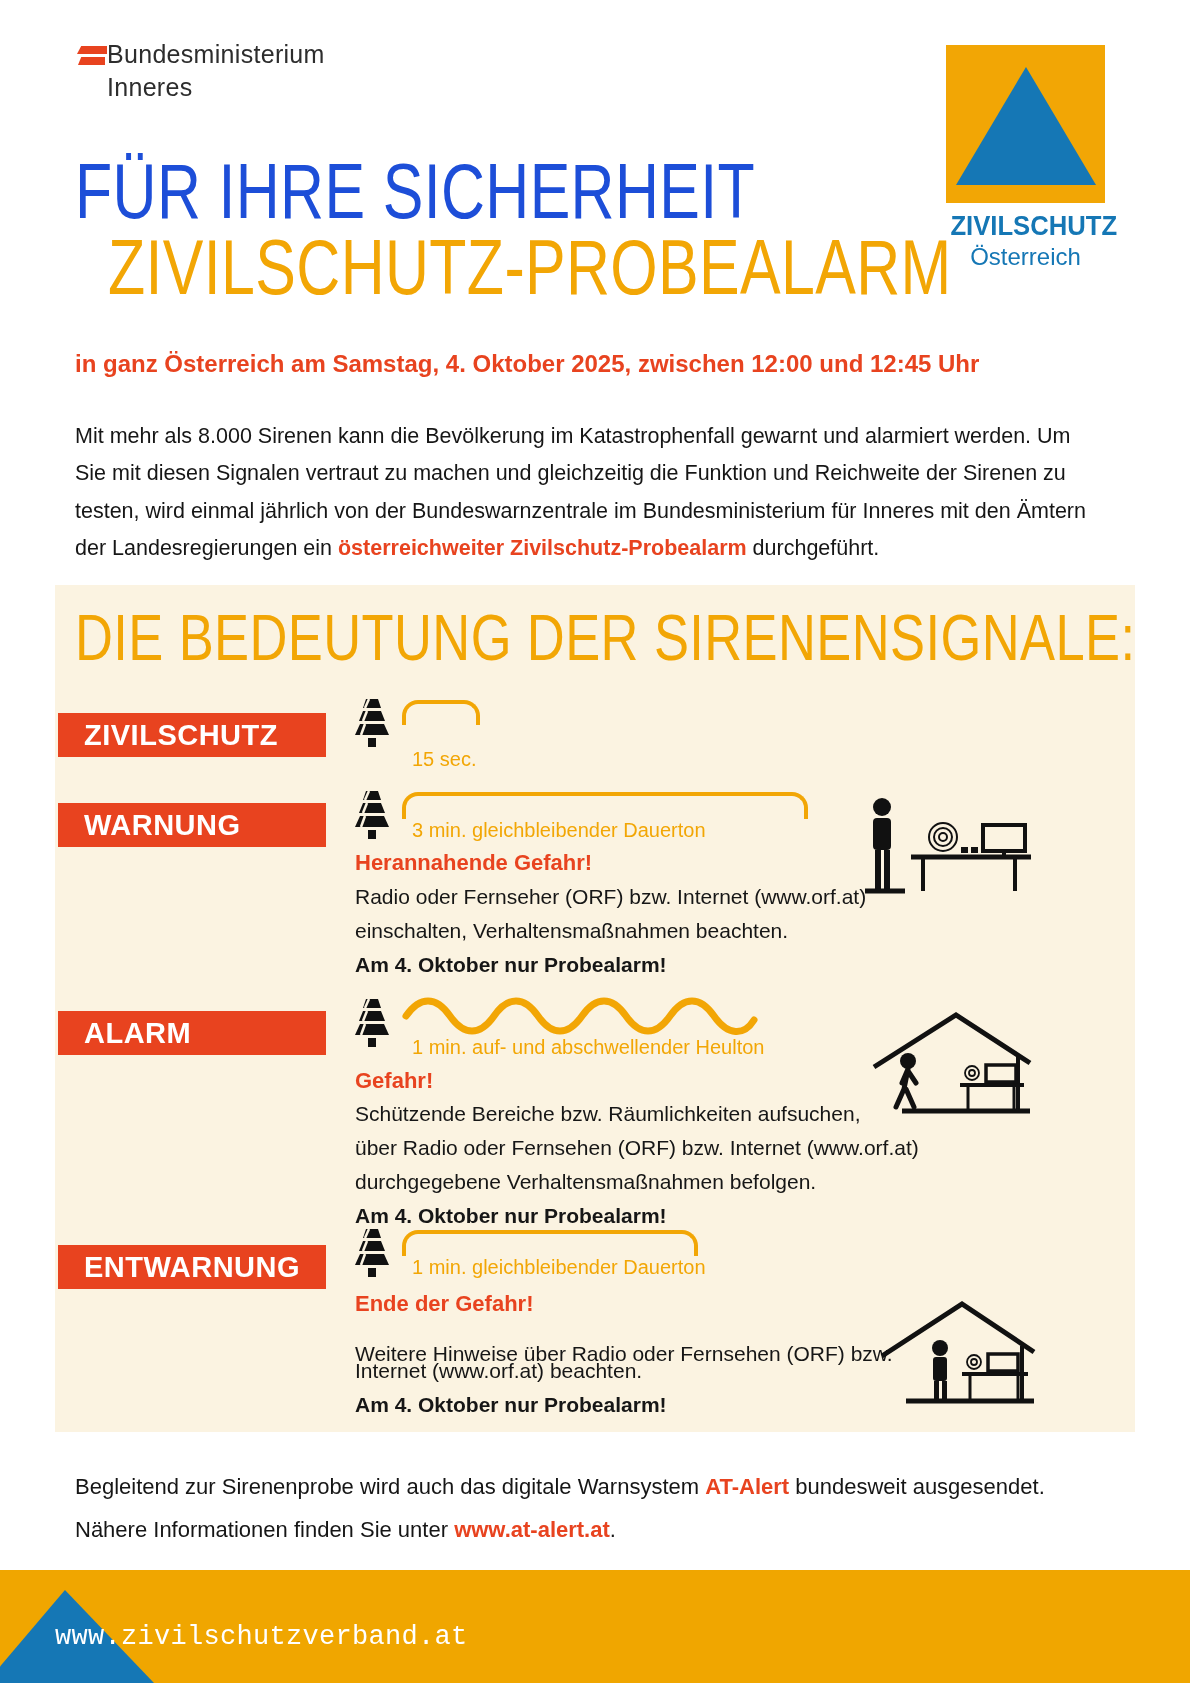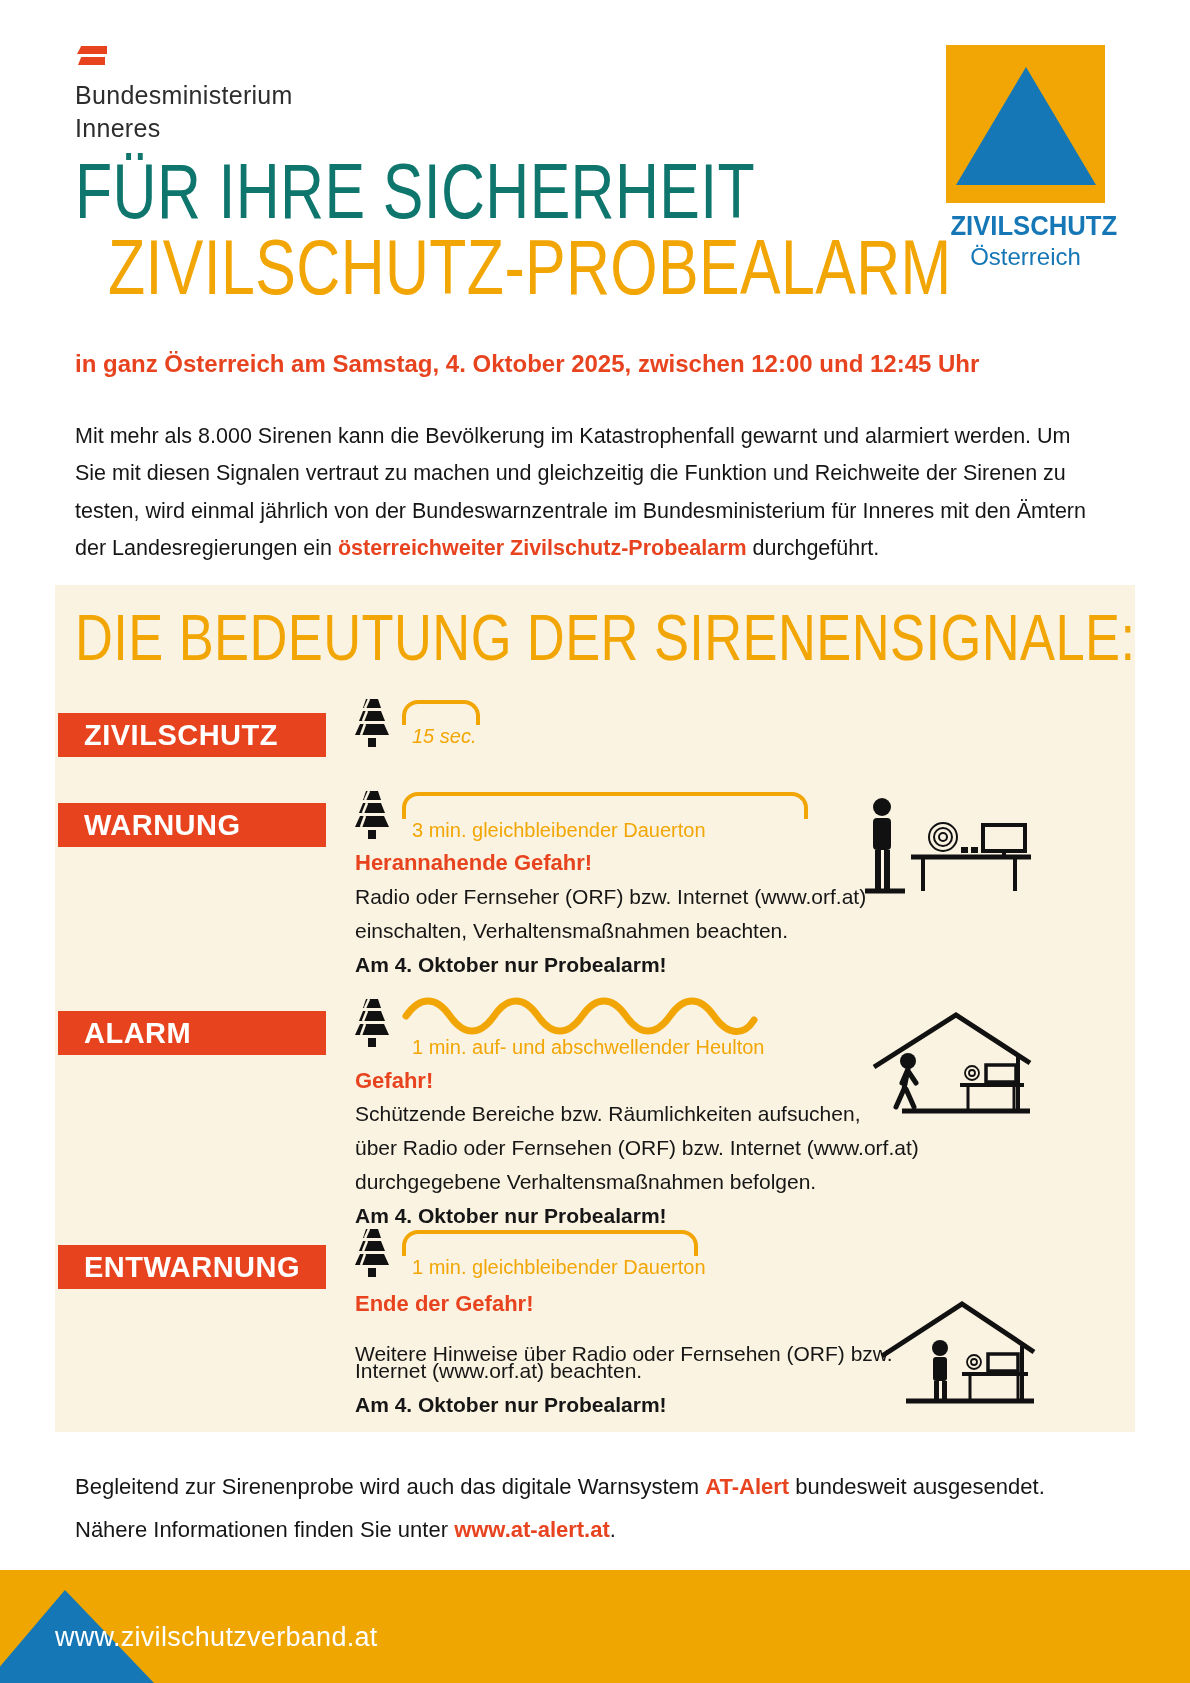--- a/index.html
+++ b/index.html
@@ -1,36 +1,36 @@
 <!DOCTYPE html>
 <html><head>
 <meta charset="utf-8">
 <style>
   html,body{margin:0;padding:0;background:#ffffff;}
   .page{
     position:relative;width:1190px;height:1683px;background:#ffffff;overflow:hidden;
     font-family:"Liberation Sans",sans-serif;color:#1b1b1b;
   }
   
-  .ministry{position:absolute;left:75px;top:38px;display:flex;gap:14px;flex-direction:column;}
+  .ministry{position:absolute;left:75px;top:38px;display:flex;gap:0;}
   .flag{position:relative;width:32px;height:19px;margin-top:8px;}
   .flag .b1{position:absolute;left:2px;top:0;width:30px;height:8px;background:#E8431F;clip-path:polygon(14% 0,100% 0,100% 100%,0 100%);}
   .flag .b2{position:absolute;left:3px;top:11px;width:27px;height:8px;background:#E8431F;clip-path:polygon(12% 0,100% 0,100% 100%,0 100%);}
   .ministry .txt{font-size:25px;line-height:33px;color:#2d2d2d;letter-spacing:0.3px;}
   
   .zs-logo{position:absolute;left:946px;top:45px;width:159px;text-align:center;}
   .zs-square{position:relative;width:159px;height:158px;background:#F2A605;}
   .zs-tri{position:absolute;left:50%;bottom:18px;transform:translateX(-50%);width:0;height:0;
     border-left:70px solid transparent;border-right:70px solid transparent;border-bottom:118px solid #1577B5;}
   .zs-name{margin-top:8px;font-size:27px;font-weight:bold;color:#1577B5;letter-spacing:0px;display:inline-block;transform:scaleX(0.95);transform-origin:center;}
   .zs-region{font-size:24px;color:#1577B5;margin-top:1px;}
   
   .h-cond{position:absolute;white-space:nowrap;font-weight:400;}
   .h-cond > span{display:inline-block;transform:scaleX(0.78);transform-origin:left;letter-spacing:0.5px;}
-  .hl1{left:75px;top:146px;font-size:78px;color:#0f766e;text-decoration:underline;}
+  .hl1{left:75px;top:146px;font-size:78px;color:#1d4ed8;text-decoration:underline;}
   .hl2{left:108px;top:222px;font-size:78px;color:#F2A605;}
   
   .dateline{position:absolute;left:75px;top:350px;font-size:24px;font-weight:bold;color:#E8431F;}
   .intro{position:absolute;left:75px;top:396px;width:1012px;font-size:21.5px;line-height:37.5px;color:#161616;}
   .intro .red{color:#E8431F;font-weight:bold;}
   
   .signals{position:absolute;left:55px;top:585px;width:1080px;height:847px;background:#FBF3E1;}
   .sig-head{position:absolute;left:20px;top:16px;font-size:64px;color:#F2A605;white-space:nowrap;font-weight:400;}
   .sig-head > span{display:inline-block;transform:scaleX(0.82);transform-origin:left;letter-spacing:0.5px;}
   .bar-label{position:absolute;left:3px;width:268px;height:44px;background:#E8431F;color:#ffffff;
@@ -43,21 +43,21 @@
   .bemph{position:absolute;font-size:21px;font-weight:bold;color:#161616;white-space:nowrap;}
   .picto{position:absolute;}
   
   .note1{position:absolute;left:75px;top:1474px;font-size:22px;color:#161616;}
   .note2{position:absolute;left:75px;top:1517px;font-size:22px;color:#161616;}
   .note-red{color:#E8431F;font-weight:bold;}
   
   .footer-band{position:absolute;left:0;top:1570px;width:1190px;height:113px;background:#F0A600;}
   .footer-tri{position:absolute;left:-14px;top:1590px;width:168px;height:93px;background:#1577B5;
     clip-path:polygon(47% 0%,0% 100%,100% 100%);}
-  .footer-url{position:absolute;left:55px;top:1622px;font-size:27px;color:#ffffff;letter-spacing:0.3px;}
+  .footer-url{position:absolute;left:55px;top:1622px;font-size:27px;color:#ffffff;letter-spacing:0.3px;font-family:Liberation Mono, monospace;}
 </style>
 </head>
 <body>
 
 <div class="page">
 
   <div class="ministry">
     <div class="flag">
       <div class="b1"></div>
         <div class="b2"></div>
@@ -91,21 +91,21 @@
   <svg class="siren" style="left:352px;top:698px;" viewBox="0 0 40 50">
     <polygon points="14,1 26,1 29,10 11,10" fill="#111"></polygon>
       <polygon points="11,13 29,13 33,23 7,23" fill="#111"></polygon>
     <polygon points="8,26 32,26 37,37 3,37" fill="#111"></polygon>
       <rect x="16" y="40" width="8" height="9" fill="#111"></rect>
     <line x1="17" y1="1" x2="13" y2="10" stroke="#FBF3E1" stroke-width="2.5"></line>
     <line x1="15" y1="13" x2="11" y2="23" stroke="#FBF3E1" stroke-width="2.5"></line>
     <line x1="13" y1="26" x2="9" y2="37" stroke="#FBF3E1" stroke-width="2.5"></line>
   </svg>
   <div class="bracket" style="left:402px;top:700px;width:78px;height:25px;"></div>
-  <div class="cap" style="left:412px;top:725px;font-style:italic;">15 sec.</div>
+  <div class="cap" style="left:412px;top:748px;">15 sec.</div>
 
   <div class="bar-label" style="left:58px;top:803px;">WARNUNG</div>
   <svg class="siren" style="left:352px;top:790px;" viewBox="0 0 40 50">
     <polygon points="14,1 26,1 29,10 11,10" fill="#111"></polygon>
       <polygon points="11,13 29,13 33,23 7,23" fill="#111"></polygon>
     <polygon points="8,26 32,26 37,37 3,37" fill="#111"></polygon>
       <rect x="16" y="40" width="8" height="9" fill="#111"></rect>
     <line x1="17" y1="1" x2="13" y2="10" stroke="#FBF3E1" stroke-width="2.5"></line>
     <line x1="15" y1="13" x2="11" y2="23" stroke="#FBF3E1" stroke-width="2.5"></line>
     <line x1="13" y1="26" x2="9" y2="37" stroke="#FBF3E1" stroke-width="2.5"></line>

